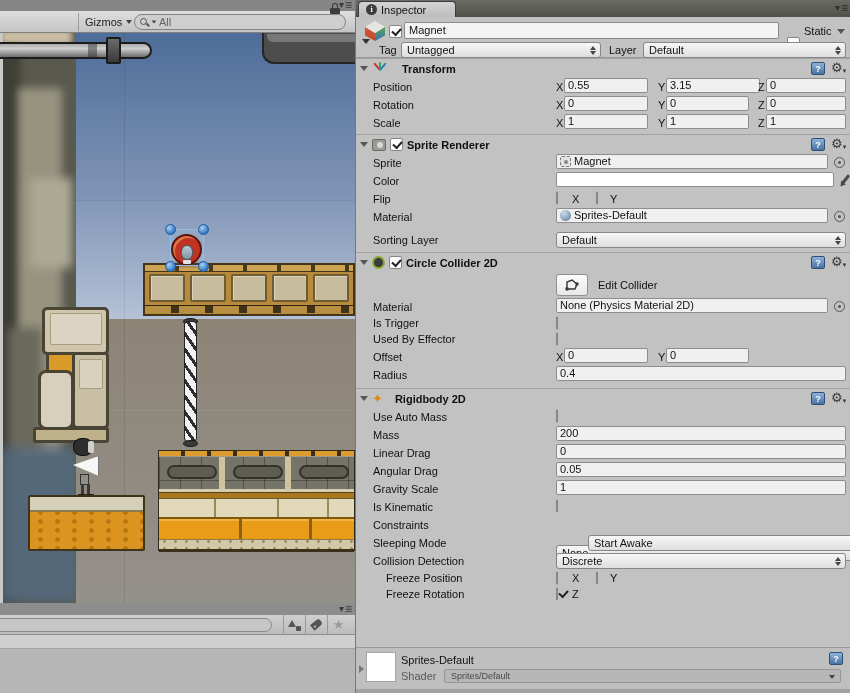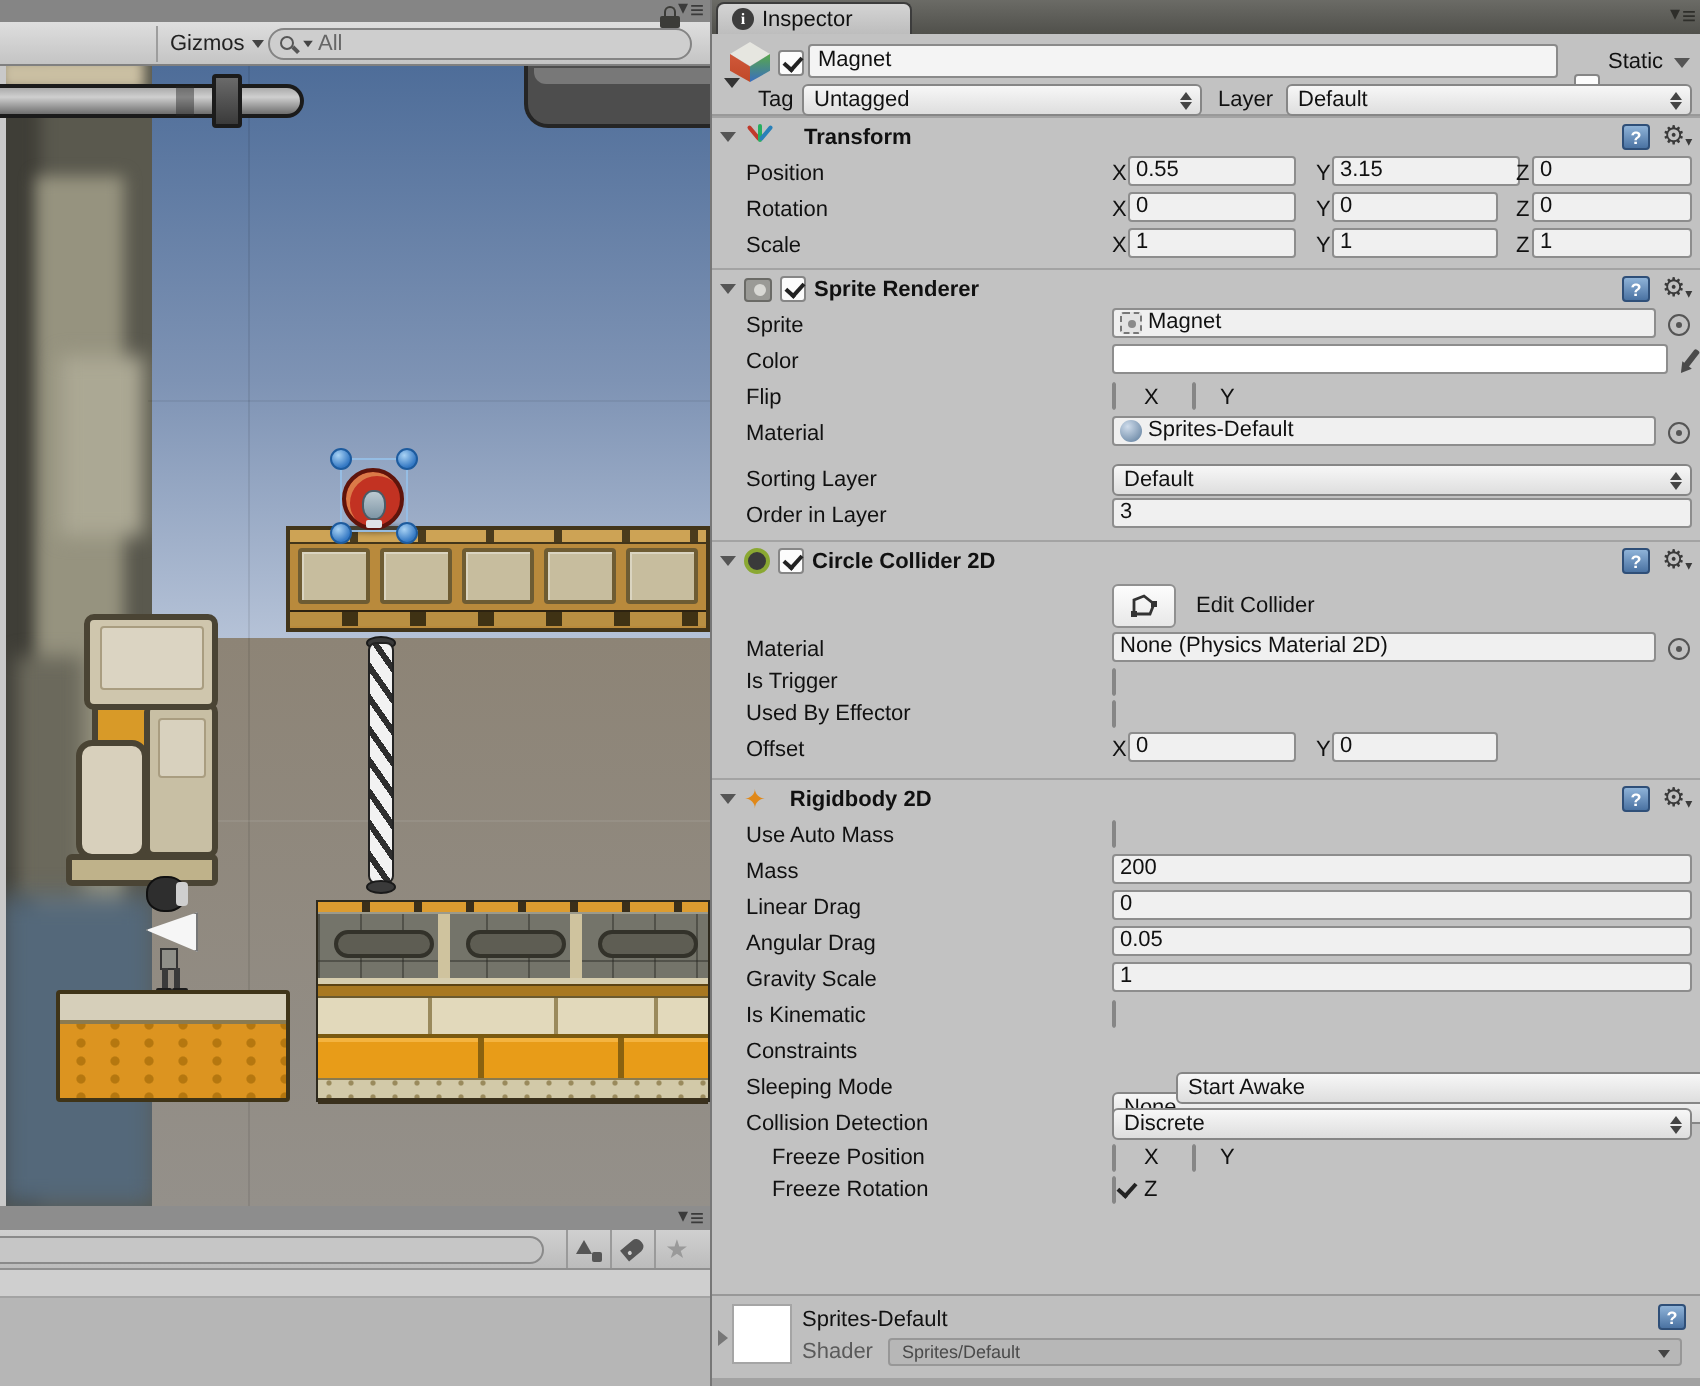--- a/index.html
+++ b/index.html
@@ -452,24 +452,20 @@
         <div class="prow">
           <span class="plabel">Sorting Layer</span>
           <div class="dd" style="left:200px;width:290px;top:1px;">
             <span>Default</span>
             <span class="ud">
                 <span class="tri-up-s"></span>
                 <span class="tri-dn"></span>
               </span>
           </div>
         </div>
-        <div class="prow">
-          <span class="plabel">Order in Layer</span>
-          <div class="f" style="left:200px;width:290px;">3</div>
-        </div>
       </div>
 
       <div class="comp" style="padding-bottom:5px;">
         <div class="chead">
           <span class="fold"></span>
           <span class="cc-ico"></span>
           <span class="cbx on"></span>
           <span>Circle Collider 2D</span>
           <span class="help"></span>
           <span class="gear">⚙</span>
@@ -497,20 +493,24 @@
           <span class="plabel" style="top:1px;">Used By Effector</span>
           <span class="cbx abs" style="left:200px;top:1px;"></span>
         </div>
         <div class="prow">
           <span class="plabel">Offset</span>
           <span class="vlab" style="left:200px;">X</span>
           <div class="f" style="left:208px;width:84px;">0</div>
           <span class="vlab" style="left:302px;">Y</span>
           <div class="f" style="left:310px;width:83px;">0</div>
         </div>
+        <div class="prow" style="height:17px;">
+          <span class="plabel">Radius</span>
+          <div class="f" style="left:200px;width:290px;">0.4</div>
+        </div>
       </div>
 
       <div class="comp" style="padding-bottom:9px;">
         <div class="chead">
           <span class="fold"></span>
           <span class="rb-ico">✦</span>
           <span style="margin-left:8px;">Rigidbody 2D</span>
           <span class="help"></span>
           <span class="gear">⚙</span>
         </div>

